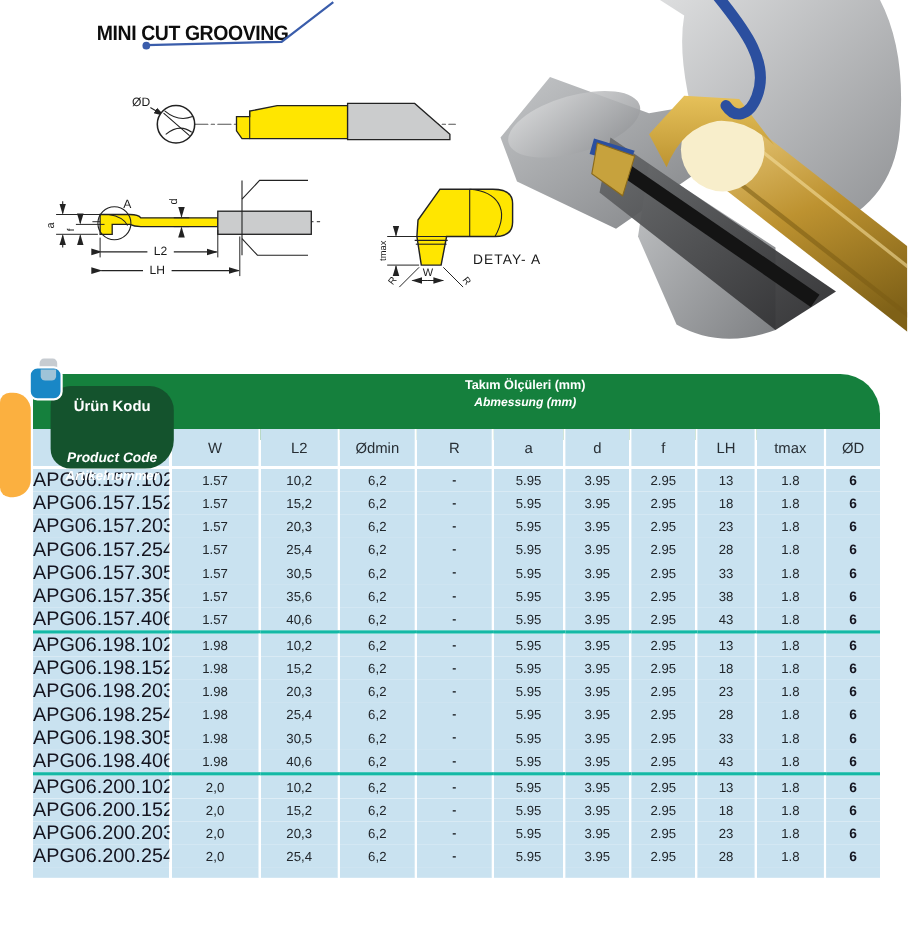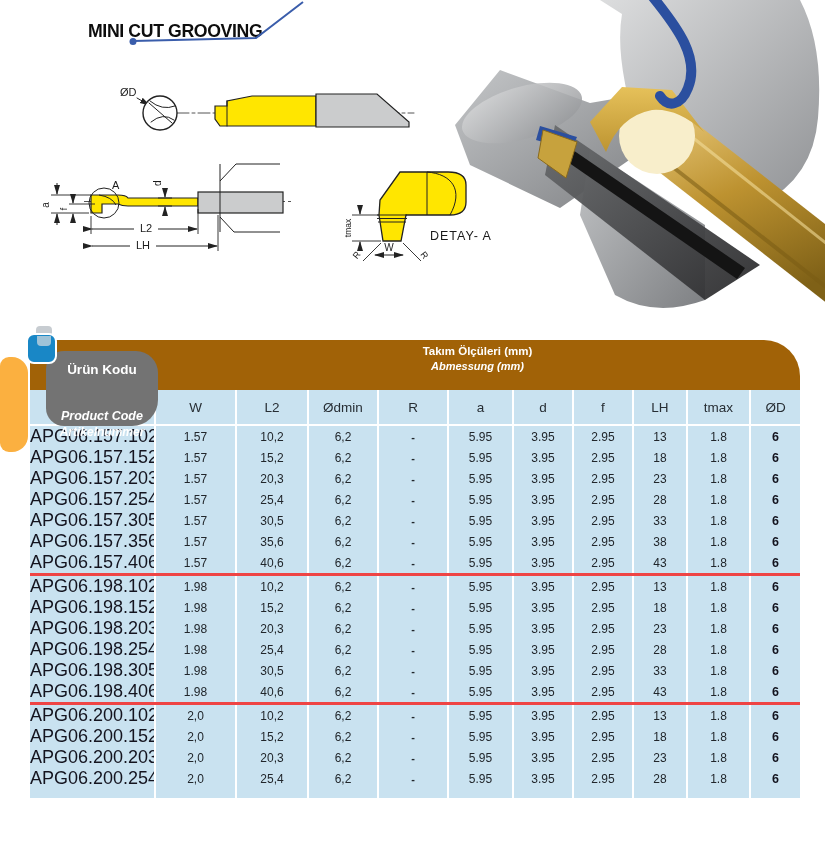--- a/index.html
+++ b/index.html
@@ -4,47 +4,47 @@
 <style>
   html,body{margin:0;padding:0;background:#fff;}
   .page{position:relative;width:825px;height:845px;background:#fff;overflow:hidden;
         font-family:"Liberation Sans",sans-serif;}
   .title{position:absolute;left:88px;top:20px;font-size:19px;font-weight:bold;color:#0d0d0d;
          letter-spacing:-0.4px;transform:scaleX(.93);transform-origin:left top;white-space:nowrap;}
   #top-art{position:absolute;left:0;top:0;}
 
   
   .tbl-wrap{position:absolute;left:30px;top:338px;width:770px;height:506px;}
-  .dim-band{position:absolute;left:0;top:2px;width:770px;height:60px;background:#a16207;
+  .dim-band{position:absolute;left:0;top:2px;width:770px;height:60px;background:#15803d;
             border-radius:0 36px 0 0;}
   .dim-band .txt{position:absolute;left:125px;top:4px;width:645px;text-align:center;line-height:1.3;}
   .bl1{font-weight:bold;font-size:11.5px;color:#ffffff;}
   .bl2{font-weight:bold;font-style:italic;font-size:10px;color:#8fd4f2;}
   .bl3{font-weight:bold;font-style:italic;font-size:11px;color:#ffffff;}
-  .code-box{position:absolute;left:16px;top:13px;width:112px;height:75px;background:#737373;
+  .code-box{position:absolute;left:16px;top:13px;width:112px;height:75px;background:#14532d;
             border-radius:18px 22px 26px 18px;color:#fff;text-align:center;box-sizing:border-box;
             padding-top:11px;z-index:3;line-height:1.25;}
   .cb1{font-weight:bold;font-size:13.5px;}
   .cb2{font-weight:bold;font-style:italic;font-size:12.5px;margin-top:30px;}
   .cb3{font-weight:bold;font-style:italic;font-size:12px;}
   .clip{position:absolute;left:-4px;top:-12px;width:36px;height:42px;z-index:4;}
   .clip .tab{position:absolute;left:10px;top:0;width:16px;height:16px;background:#c7ccd1;border-radius:4px;}
   .clip .bodyp{position:absolute;left:0;top:7px;width:31px;height:31px;background:#1987c6;
                border-radius:8px;border:2px solid #fff;box-sizing:border-box;}
   .clip .slot{position:absolute;left:11px;top:10px;width:14px;height:10px;background:#9fc3d8;
               border-radius:0 0 4px 4px;}
   .orange-tab{position:absolute;left:-30px;top:19px;width:28px;height:95px;background:#fbb040;
               border-radius:9px 16px 16px 9px;z-index:1;}
 
   table.grid{position:absolute;left:0;top:52px;width:770px;border-collapse:collapse;table-layout:fixed;}
   .grid th,.grid td{background:#c9e2f0;text-align:center;vertical-align:middle;padding:0;
                     color:#21262b;font-size:12px;height:20.5px;overflow:hidden;}
   .grid th{height:34px;font-weight:normal;font-size:13.5px;color:#272e34;border-bottom:2.5px solid #fff;}
   .grid th + th, .grid td + td{border-left:2px solid #fff;}
-  .grid tr.group-start td{border-top:3px solid #ef4444;}
+  .grid tr.group-start td{border-top:3px solid #14b8a6;}
   .grid td.code{font-weight:normal;font-size:18px;color:#14141f;}
   .grid td.bold{font-weight:bold;font-size:12.5px;color:#14141f;}
   .grid td.dash{font-weight:bold;font-size:11px;}
   .grid tr.spacer td{height:9px;}
 </style>
 </head>
 <body>
 
 <div class="page">
 

